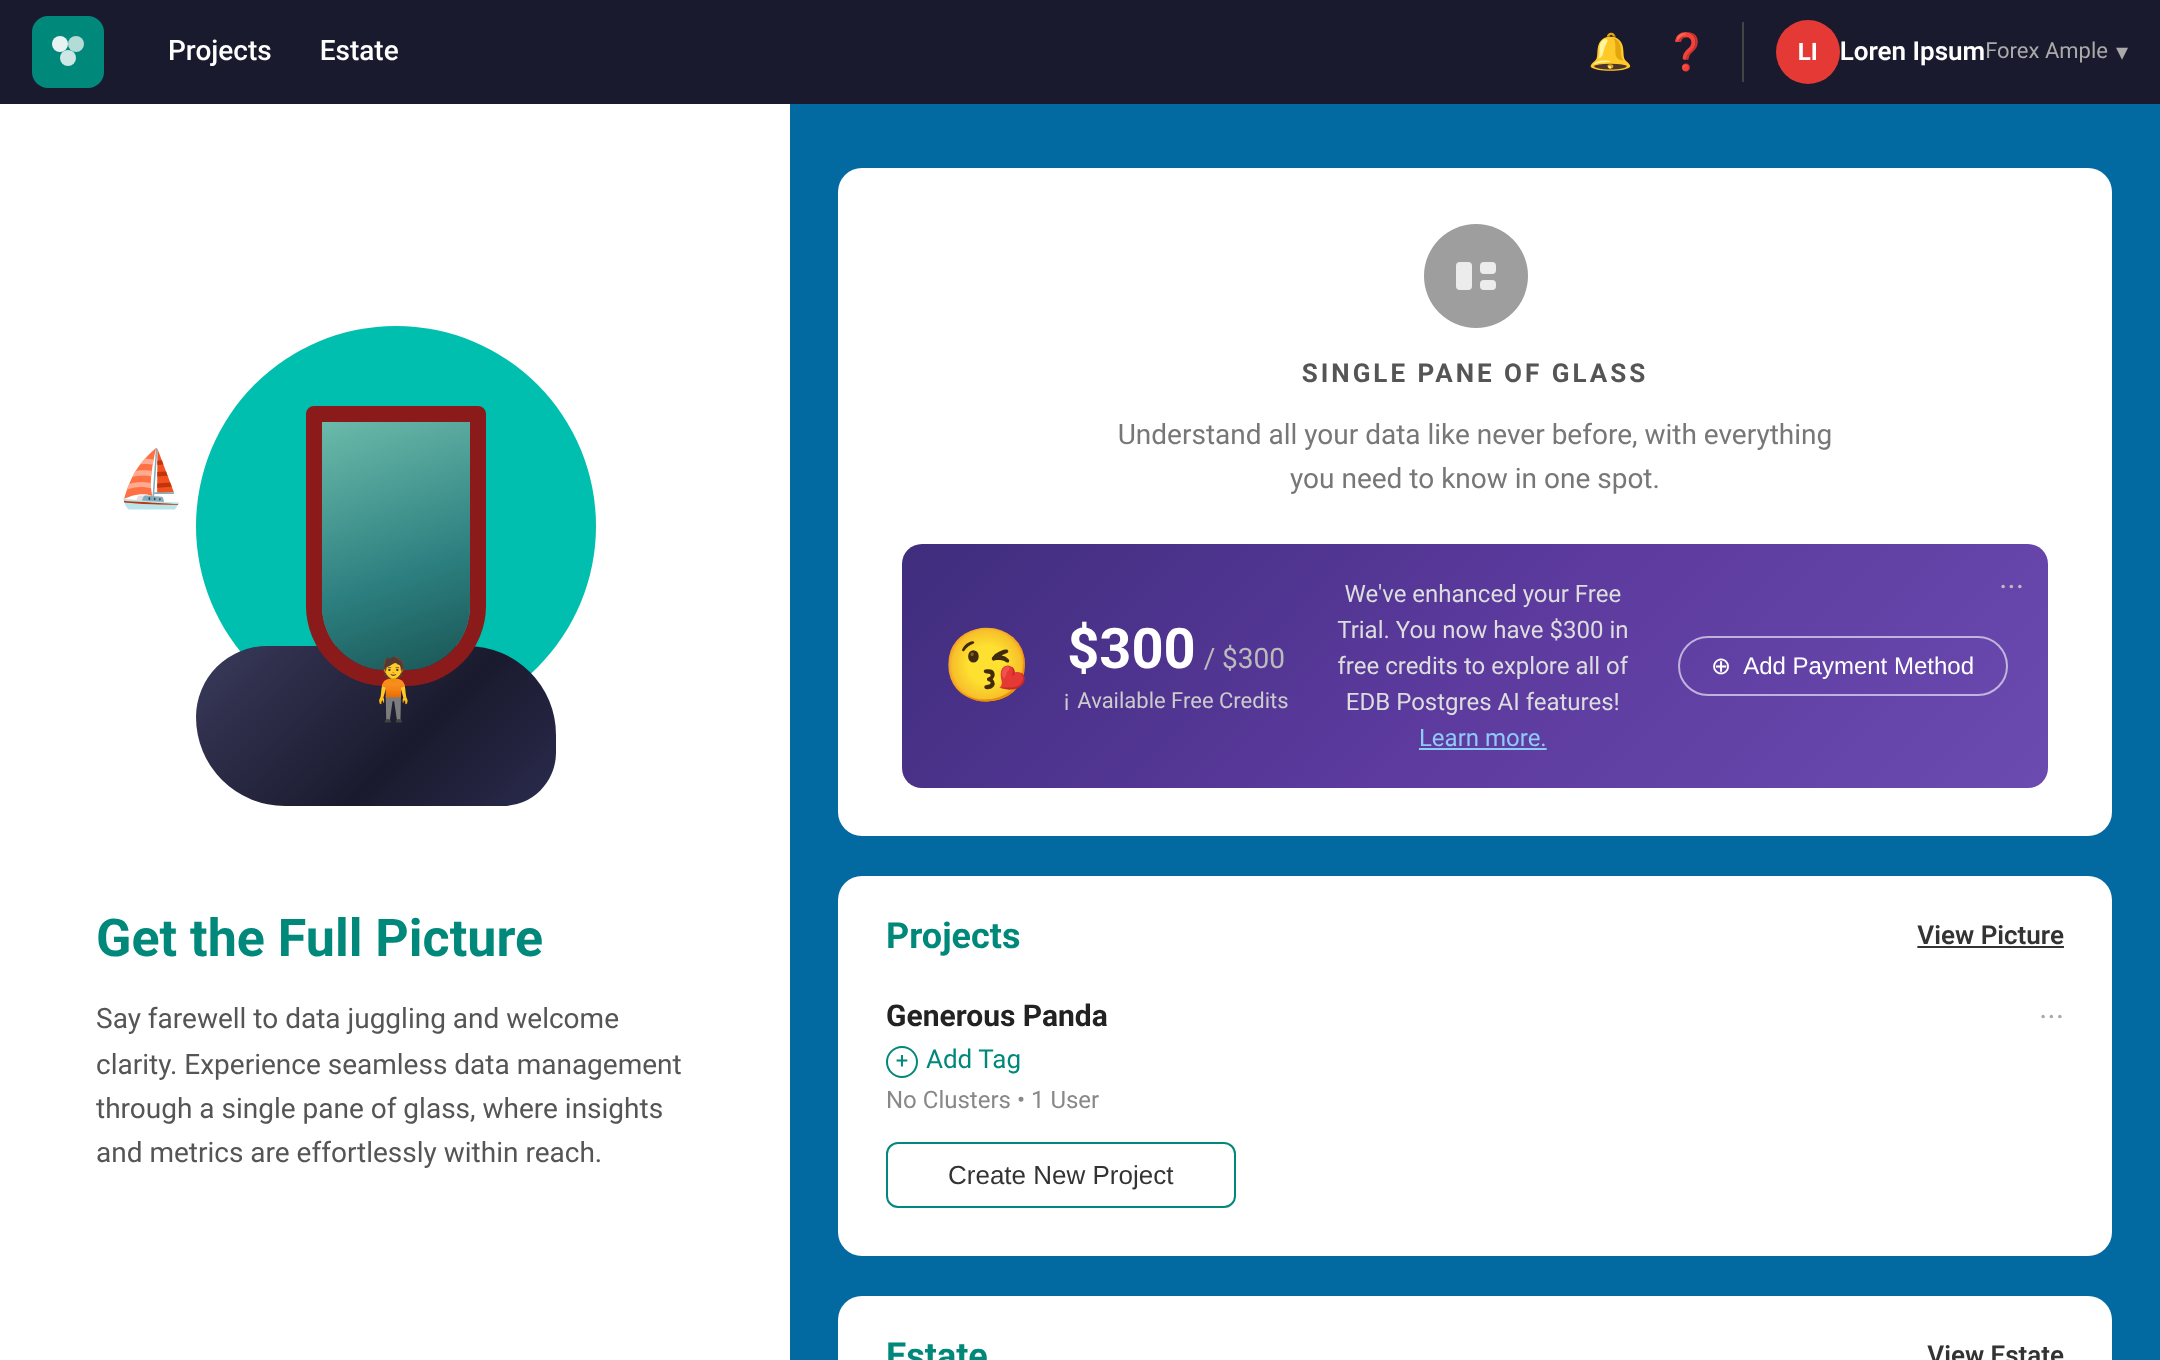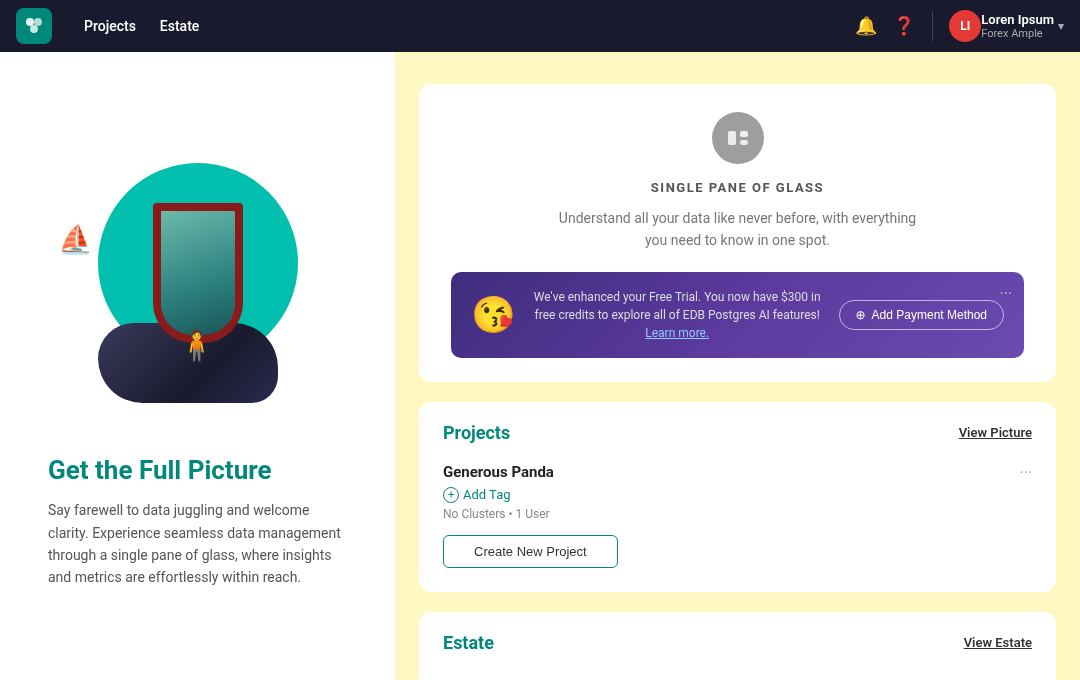--- a/index.html
+++ b/index.html
@@ -45,21 +45,21 @@
     }
     .nav-divider { width: 1px; height: 30px; background: #444; }
     .nav-user { display: flex; align-items: center; gap: 0; cursor: pointer; }
     .nav-avatar {
       width: 32px; height: 32px;
       background: #e53935;
       border-radius: 50%;
       display: flex; align-items: center; justify-content: center;
       color: #fff; font-size: 12px; font-weight: 700;
     }
-    .nav-user-info { display: flex; flex-direction: column; }
+    .nav-user-info { display: flex; flex-direction: row; }
     .nav-user-name { color: #fff; font-size: 13px; font-weight: 600; }
     .nav-user-sub { color: #aaa; font-size: 11px; }
     .nav-chevron { color: #aaa; font-size: 12px; margin-left: 4px; }
 
     
     .page-content {
       display: flex;
       height: 628px;
       overflow: hidden;
     }
@@ -136,21 +136,21 @@
     }
     .left-desc {
       color: #555;
       font-size: 14px;
       line-height: 1.6;
     }
 
     
     .right-panel {
       flex: 1;
-      background: #fef9c3;
+      background: #0369a1;
       overflow-y: auto;
       padding: 32px 24px;
     }
 
     
     .hero-card {
       background: #fff;
       border-radius: 12px;
       padding: 28px 32px 24px;
       margin-bottom: 20px;
@@ -371,20 +371,30 @@
           <rect x="3" y="6" width="8" height="14" rx="2" fill="white" opacity="0.8"></rect>
           <rect x="15" y="6" width="8" height="6" rx="2" fill="white" opacity="0.8"></rect>
           <rect x="15" y="15" width="8" height="5" rx="2" fill="white" opacity="0.8"></rect>
         </svg>
       </div>
       <div class="hero-title">SINGLE PANE OF GLASS</div>
       <p class="hero-desc">Understand all your data like never before, with everything you need to know in one spot.</p>
 
       <div class="credits-banner">
         <span class="credits-emoji">😘</span>
+        <div class="credits-amount-block">
+          <div>
+            <span class="credits-amount">$300</span>
+            <span class="credits-slash">/ $300</span>
+          </div>
+          <div class="credits-label">
+            <span>ℹ</span>
+            <span>Available Free Credits</span>
+          </div>
+        </div>
         <div class="credits-text">
           <span>We've enhanced your Free Trial. You now have $300 in free credits to explore all of EDB Postgres AI features!</span>
           <a style="color:#90caf9; text-decoration:underline; cursor:pointer;">Learn more.</a>
         </div>
         <button class="credits-add-btn">
           <span>⊕</span>
           <span>Add Payment Method</span>
         </button>
         <span class="credits-more">···</span>
       </div>

